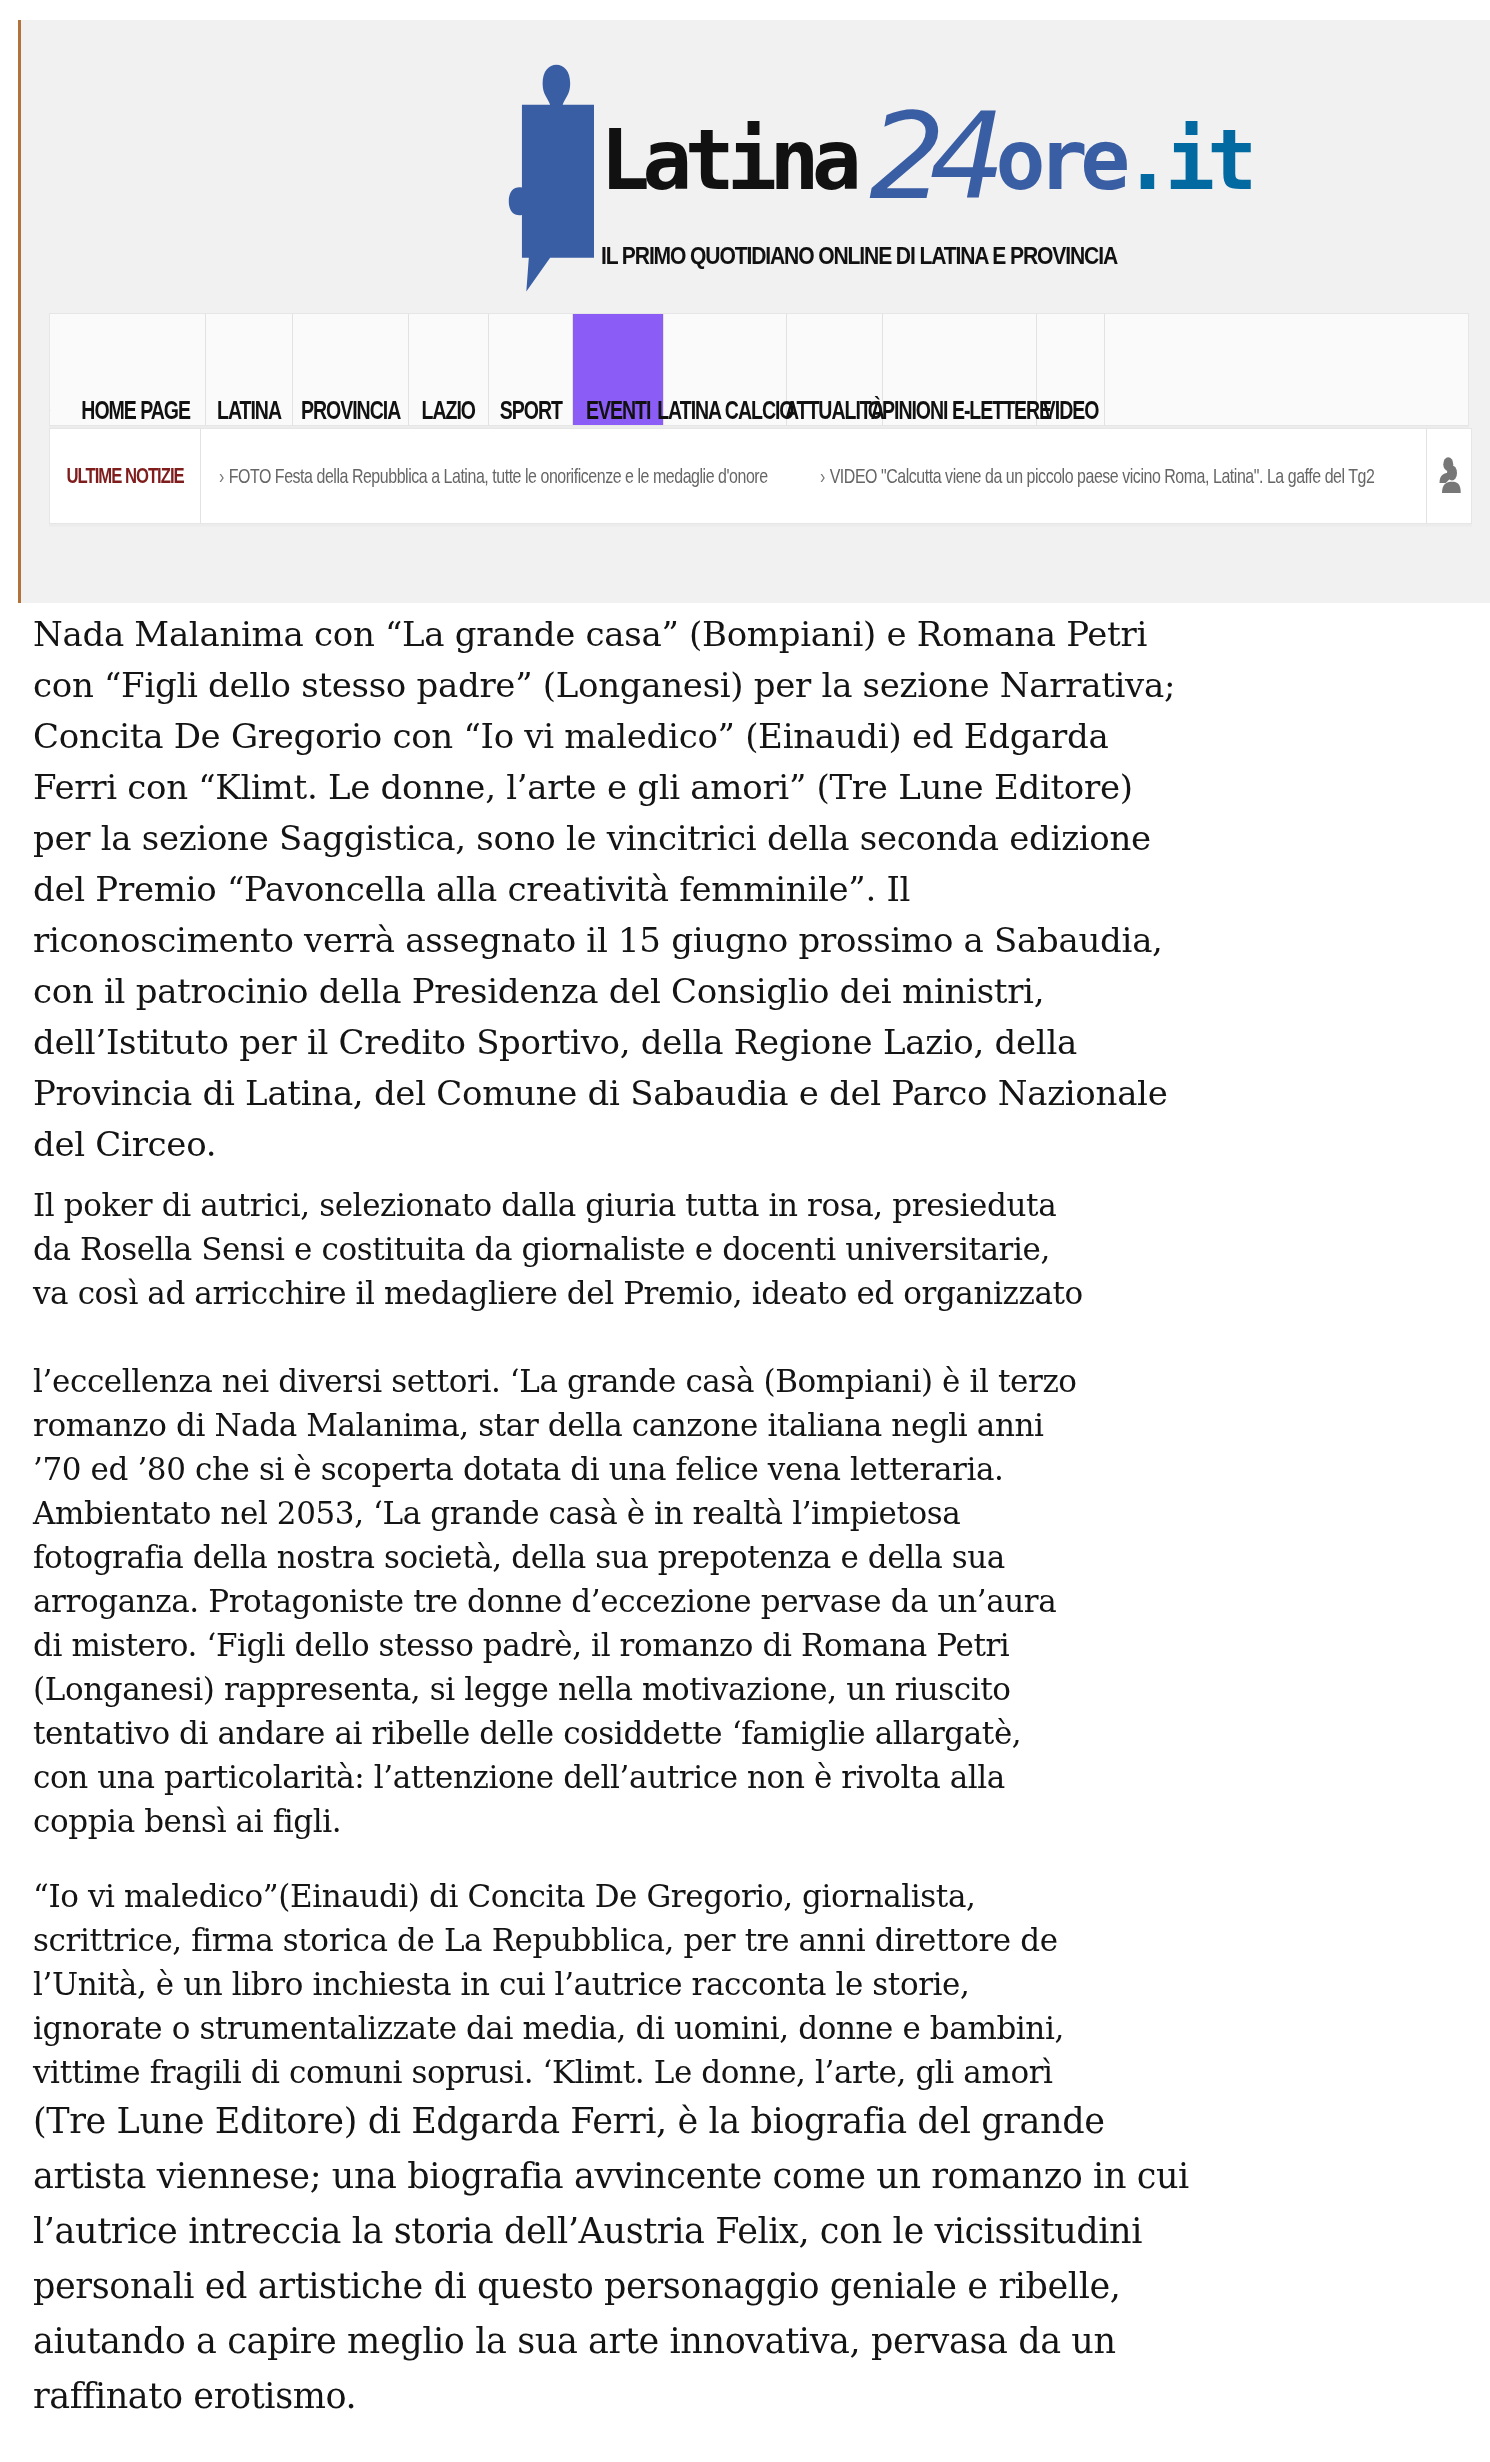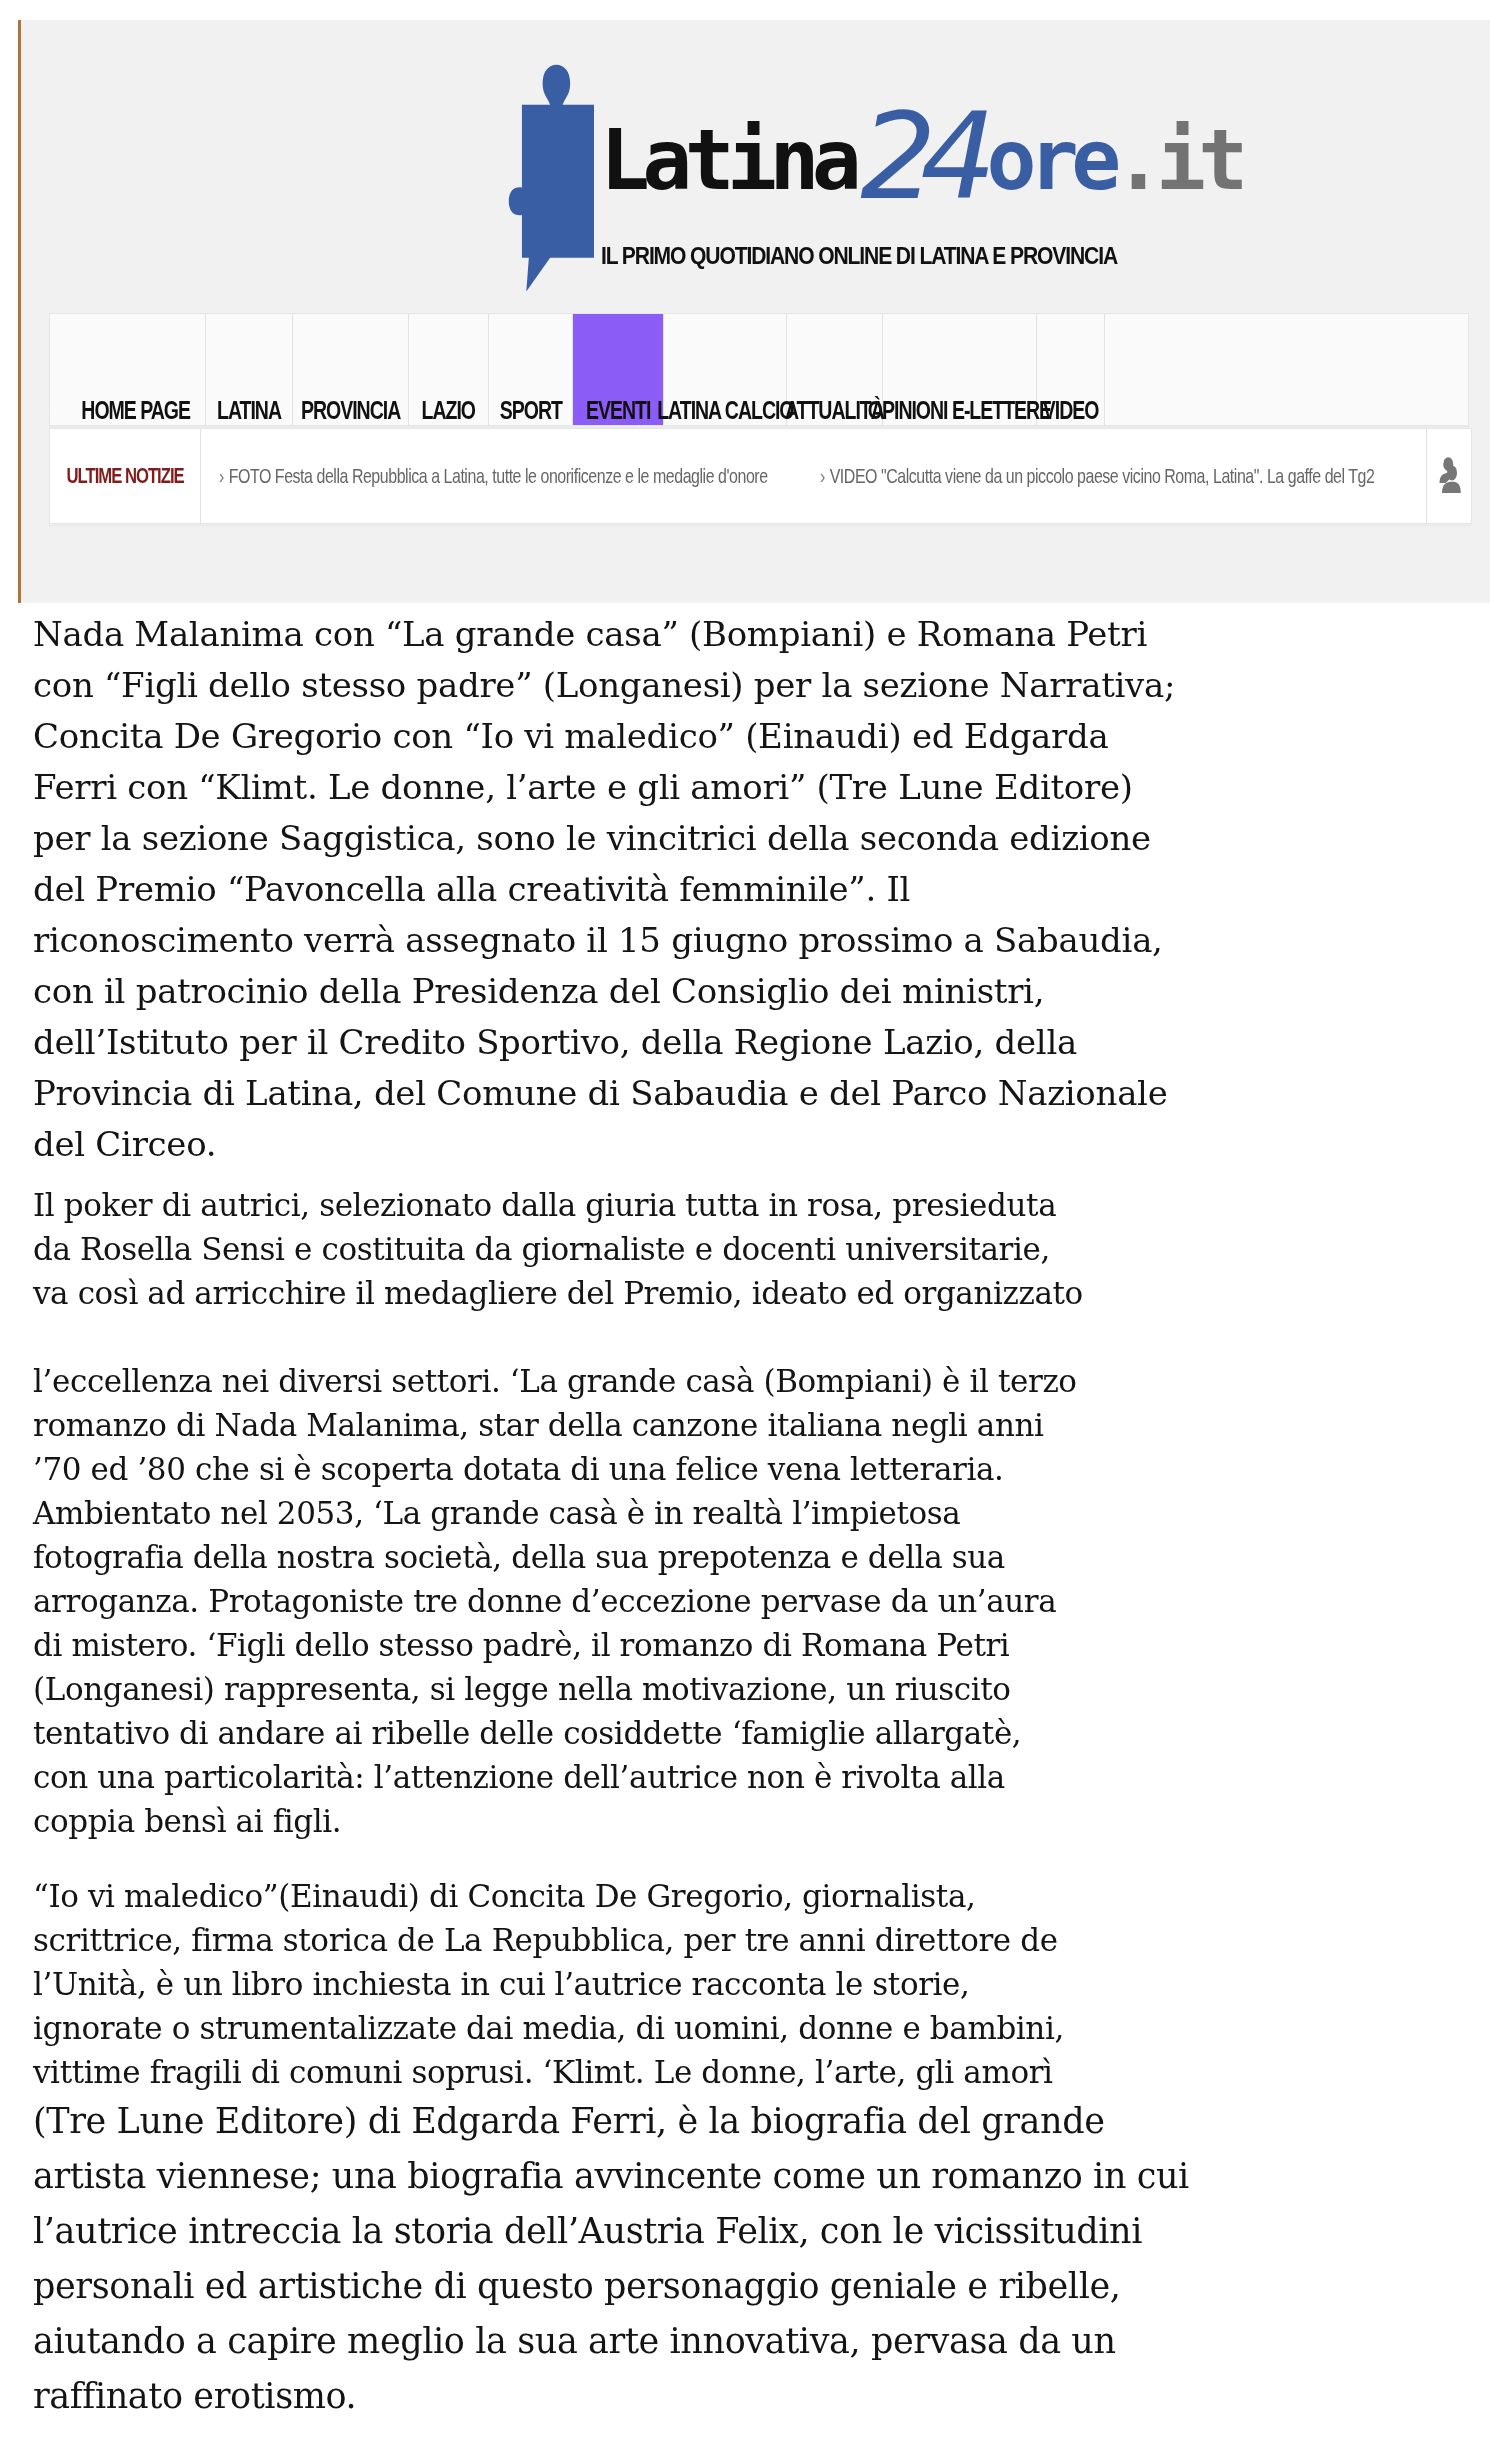--- a/index.html
+++ b/index.html
@@ -16,24 +16,24 @@
   .logo-mark { position: absolute; left: 20px; top: 0; }
   .logo-word {
     position: absolute; left: 120px; top: 30px; white-space: nowrap;
     font-family: "DejaVu Sans Mono", "Liberation Mono", monospace;
     font-weight: bold; font-size: 83px; letter-spacing: -7.6px; line-height: 1;
     color: #111;
   }
   .logo-word .num {
     font-family: "DejaVu Sans", sans-serif; font-weight: normal; font-style: italic;
     color: #3a5ea4; font-size: 120px; letter-spacing: -16.4px;
-    position: relative; top: 8.8px; margin-right: 6.3px; margin-left: 6px; text-align: center;
+    position: relative; top: 8.8px; margin-right: 6.3px; margin-left: 15px; text-align: center;
   }
   .logo-word .ore { color: #3a5ea4; }
-  .logo-word .tld { color: #737373; }
+  .logo-word .tld { color: #0369a1; }
   .logo-tag {
     position: absolute; left: 121px; top: 184px; white-space: nowrap;
     font-family: "Liberation Sans", sans-serif; font-weight: bold; font-size: 24.5px;
     letter-spacing: -1.3px; transform: scaleX(0.86); transform-origin: left;
     color: #111;
   }
 
   
   .nav {
     position: absolute; left: 28px; top: 293px; width: 1420px; height: 113px;

